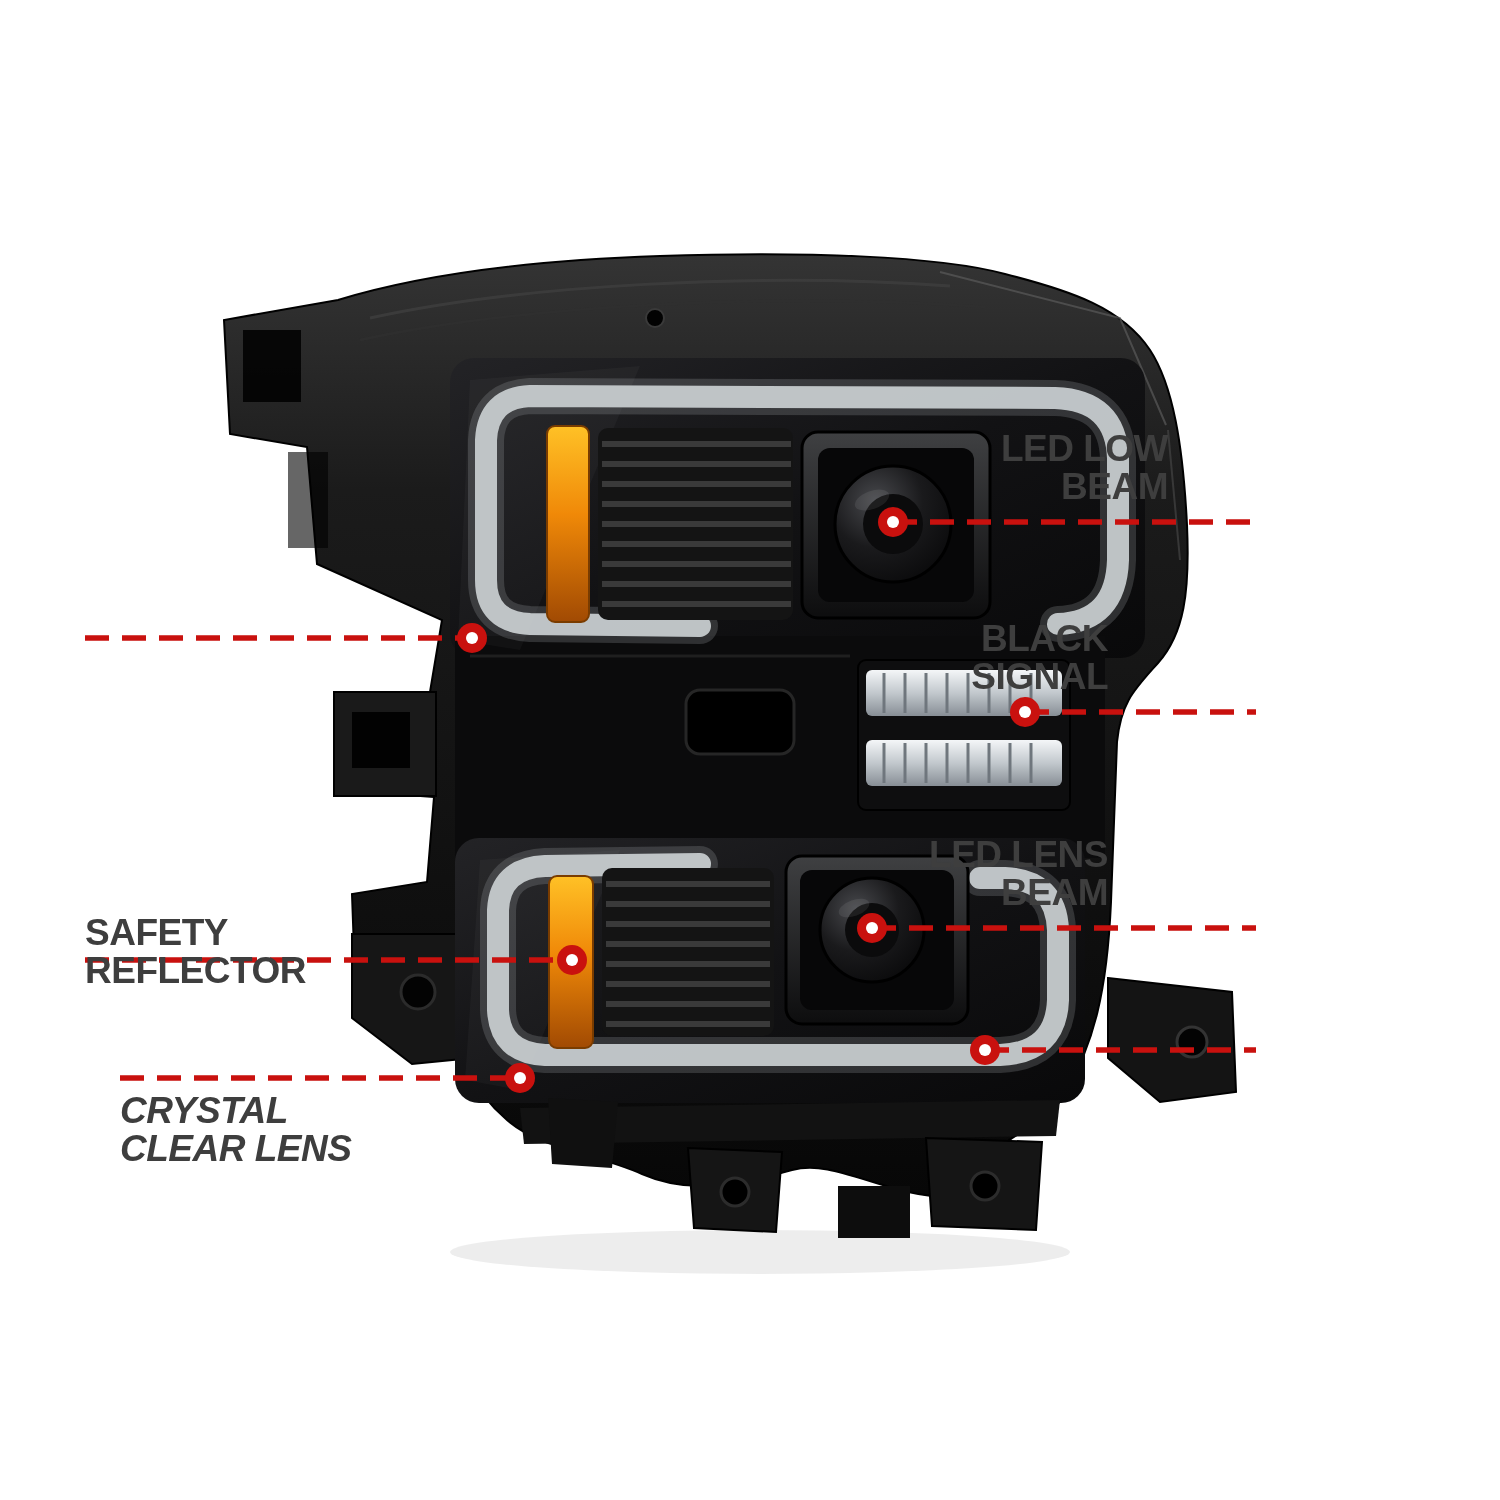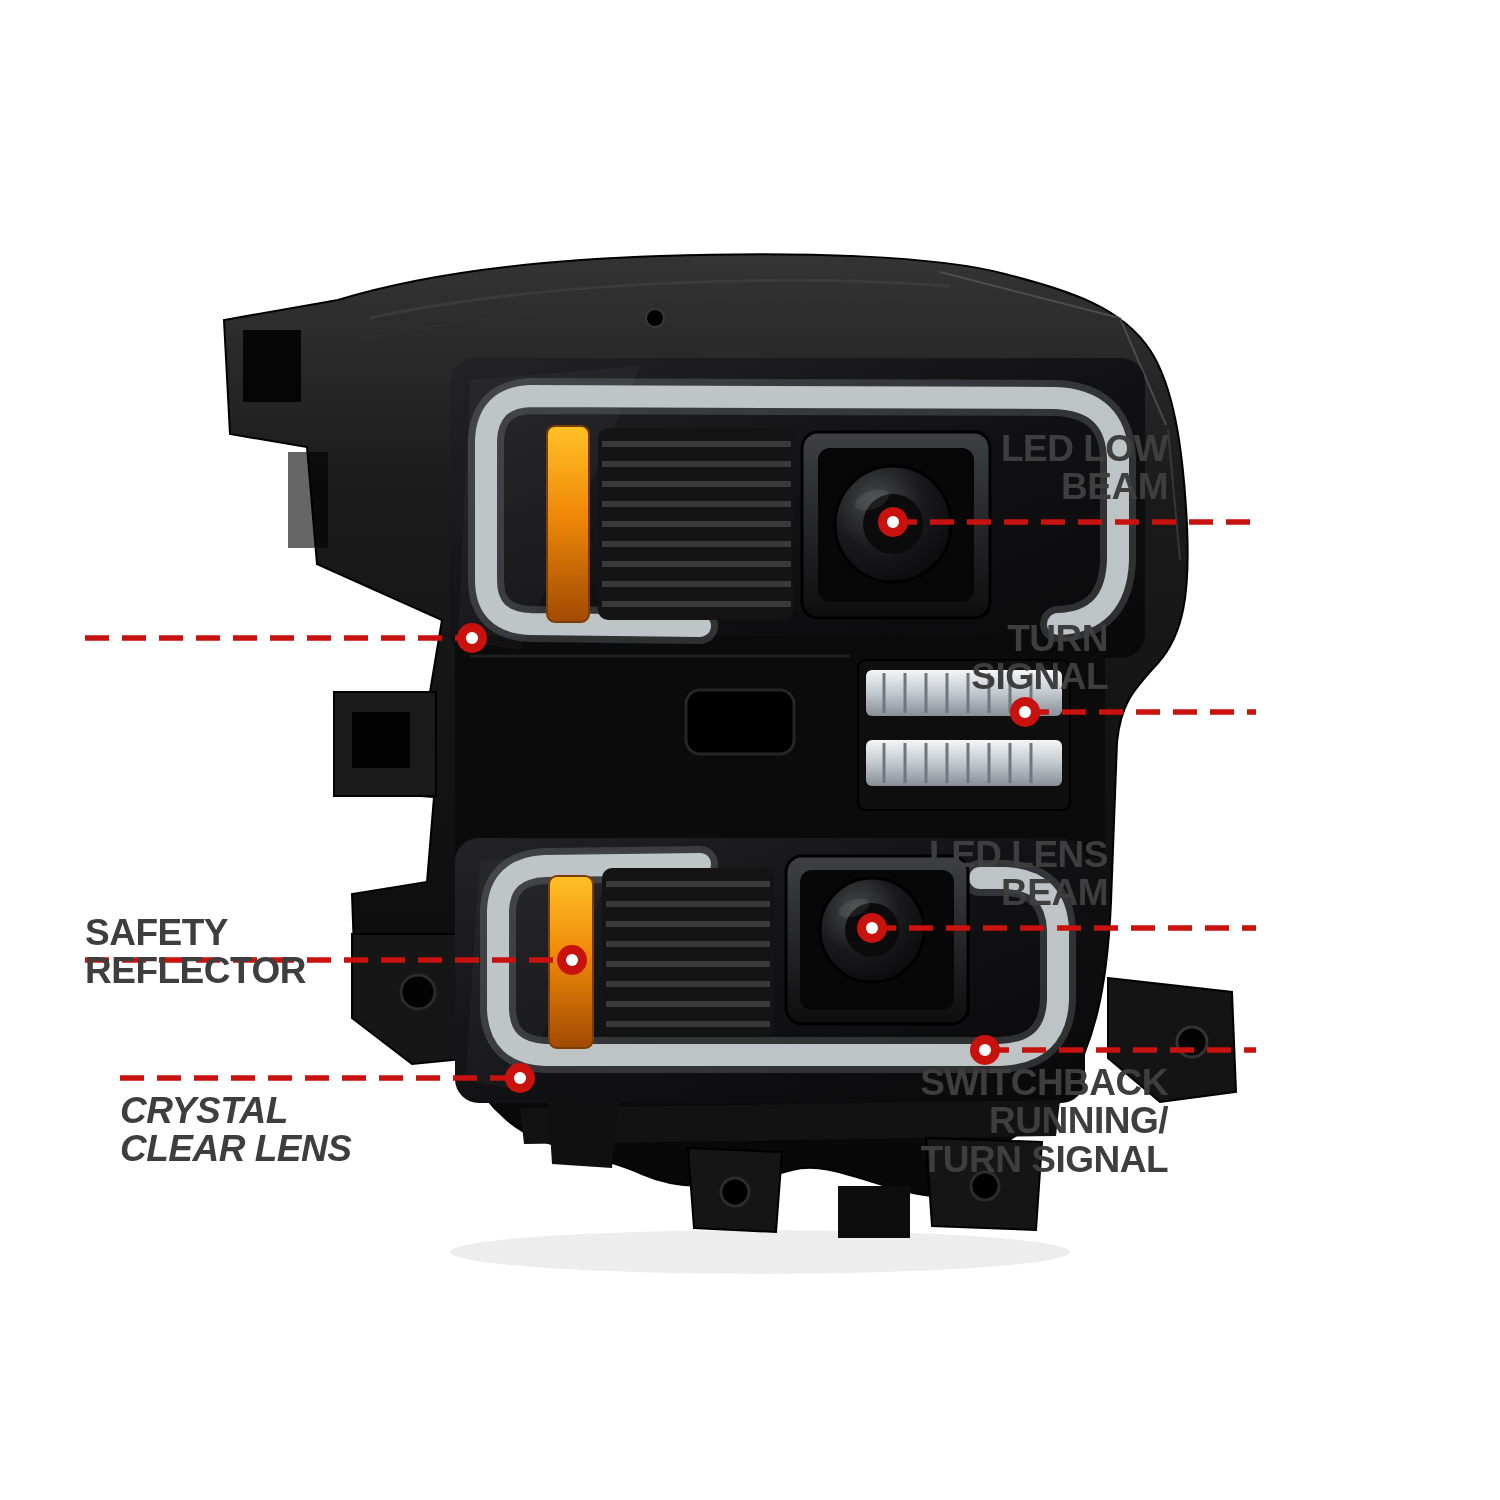--- a/index.html
+++ b/index.html
@@ -260,34 +260,29 @@
         <circle class="marker-inner" cx="520" cy="1078" r="6"></circle>
     </g>
   </svg>
 
   <div class="callout right c-low">
     <span>LED LOW</span>
     <span>BEAM</span>
   </div>
 
   <div class="callout right c-turn">
-    <span>TURN</span>
+    <span>BLACK</span>
     <span>SIGNAL</span>
   </div>
 
   <div class="callout right c-high">
     <span>LED LENS</span>
     <span>BEAM</span>
   </div>
 
-  <div class="callout right c-switch">
-    <span>SWITCHBACK</span>
-    <span>RUNNING/</span>
-    <span>TURN SIGNAL</span>
-  </div>
 
 
   <div class="callout left c-safety">
     <span>SAFETY</span>
     <span>REFLECTOR</span>
   </div>
 
   <div class="callout left c-crystal">
     <span>CRYSTAL</span>
     <span>CLEAR LENS</span>

